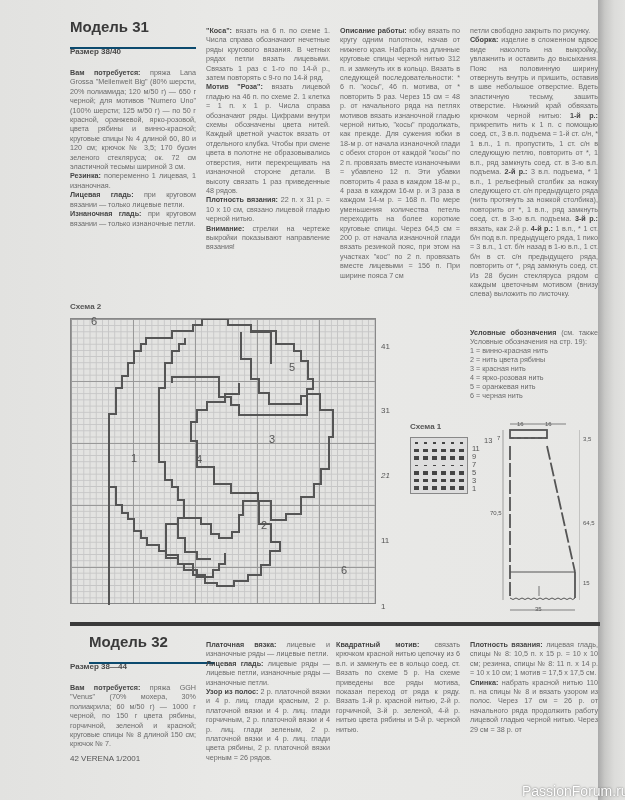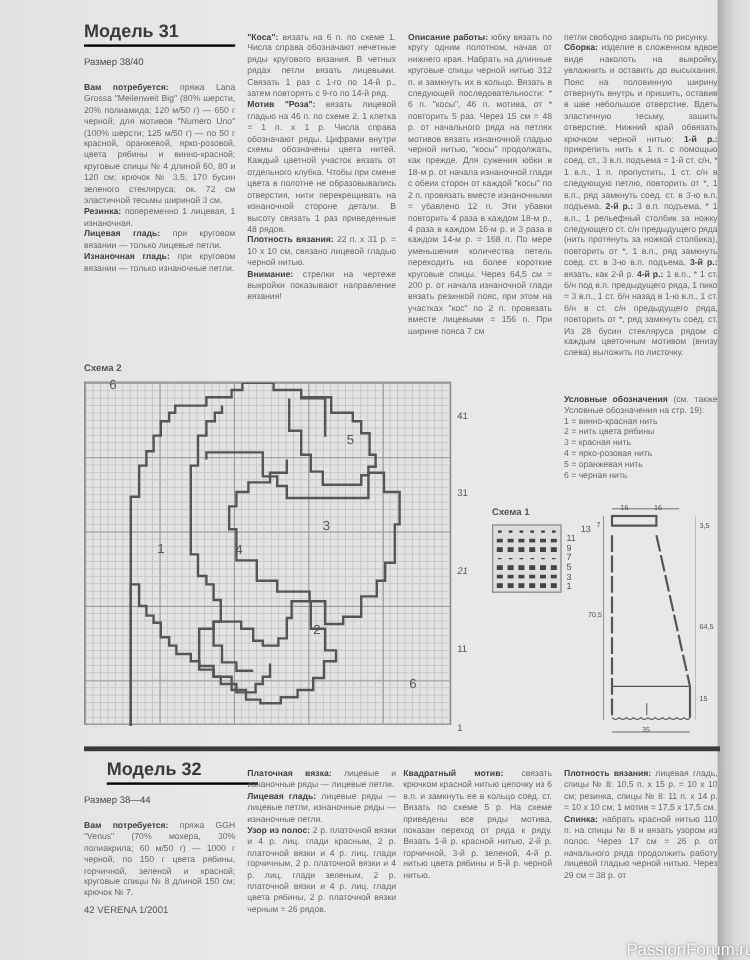--- a/index.html
+++ b/index.html
@@ -16,23 +16,23 @@
   }
   .fold {
     position: absolute; left: 598px; top: 0; width: 27px; height: 800px;
     background: linear-gradient(90deg, #a9a9a9 0%, #c8c8c6 25%, #dcdcda 60%, #e2e2e0 100%);
   }
   .col { position: absolute; font-size: 7.2px; line-height: 9.4px; color: #6a6a6a; text-align: justify; }
   .col b { color: #444; font-weight: bold; }
   .col p { margin-bottom: 0; }
   .model-title {
     position: absolute; font-size: 15px; font-weight: bold; color: #3a3a3a;
-    border-bottom: 2px solid #000000; padding-bottom: 2px;
-  }
-  .size { position: absolute; font-size: 8px; font-weight: normal; color: #4a4a4a; }
+    border-bottom: 2px solid #0c4a6e; padding-bottom: 12px;
+  }
+  .size { position: absolute; font-size: 8px; font-weight: bold; color: #4a4a4a; }
   .topbar { position: absolute; left: 70px; top: 622px; width: 530px; height: 4px; background: #3a3a3a; }
   .footer { position: absolute; left: 70px; top: 754px; font-size: 8px; color: #555; }
   .watermark { position: absolute; left: 522px; top: 783px; font-size: 14px; color: #fff; text-shadow: 0 0 2px #555; }
   .label { position: absolute; font-size: 8px; font-weight: bold; color: #555; }
   .chart2 {
     position: absolute; left: 70px; top: 318px; width: 306px; height: 286px;
     background-color: #e3e3e1;
     background-image:
       linear-gradient(#999 1px, transparent 1px),
       linear-gradient(90deg, #999 1px, transparent 1px),

